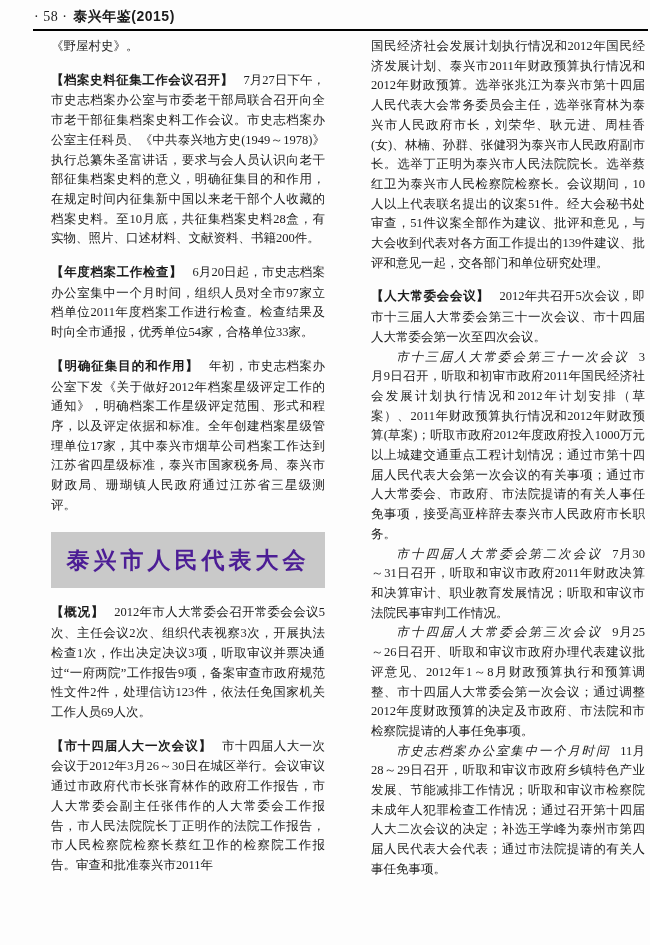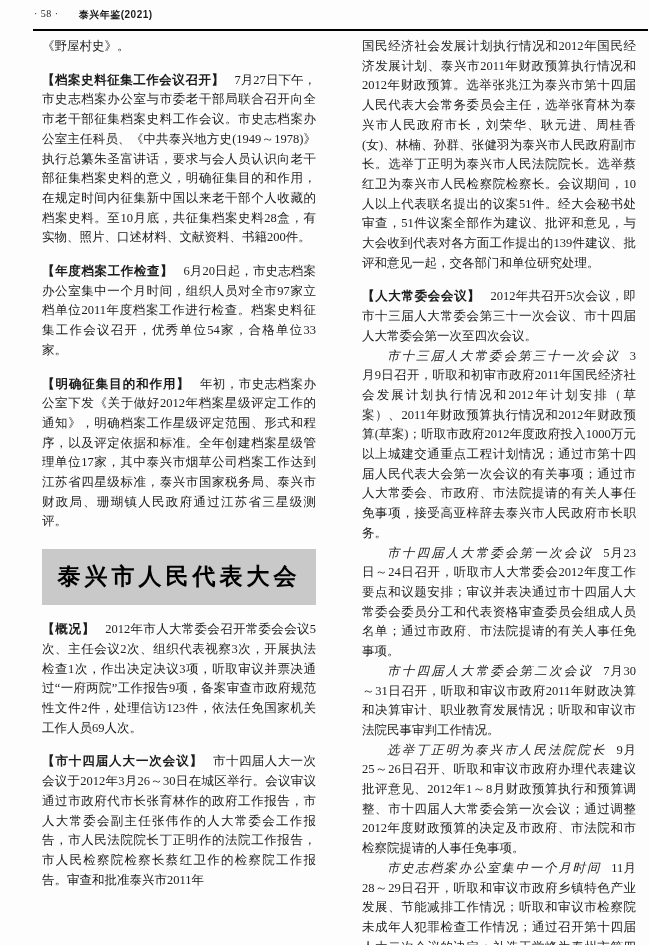--- a/index.html
+++ b/index.html
@@ -6,45 +6,45 @@
   .page {
     position:relative;
     width:650px; height:945px;
     background:#fdfdfd;
     overflow:hidden;
     color:#1c1c1c;
     font-family:"Liberation Serif","DejaVu Serif",serif;
   }
   .page-header {
     position:absolute; top:8px; left:34px;
-    font-size:10px; letter-spacing:0.5px;
-    display:flex; align-items:flex-start; gap:20px;
+    font-size:14px; letter-spacing:0.5px;
+    display:flex; align-items:center; gap:6px;
   }
   .page-num { font-family:"Liberation Serif","DejaVu Serif",serif; }
   .book-title { font-family:"Liberation Sans","DejaVu Sans",sans-serif; font-weight:bold; }
   .header-rule {
     position:absolute; top:29px; left:33px; width:615px; height:2px;
     background:#000000;
   }
   .columns {
-    position:absolute; top:37px; left:42px;
+    position:absolute; top:37px; left:51px;
     width:594px; height:908px;
     display:flex; gap:46px;justify-content:center;
   }
   .col {
     width:280px;
     font-size:12.5px;
     line-height:19.7px;
     text-align:justify;
     overflow:hidden;
   }
   .col p { margin:0; }
   .gap { margin-top:14px !important; }
   .etitle {
-    font-family:Liberation Sans, sans-serif;
+    font-family:Liberation Mono, monospace;
     font-weight:bold;
     margin-right:10px;
     letter-spacing:0.5px;
   }
   .meeting { text-indent:2em; }
   .mname {
     font-style:italic;
     letter-spacing:1.5px;
     margin-right:10px;
   }
@@ -53,67 +53,66 @@
     margin:17px 0 15px 0;
     height:56px;
     background:#c9c9c9;
     display:flex; align-items:center; justify-content:center;
   }
   .section-box span {
     font-family:"Liberation Sans","DejaVu Sans",sans-serif;
     font-weight:bold;
     font-size:23px;
     letter-spacing:4px;
-    color:#000000;
+    color:#4c1d95;
     text-align:center;
   }
 </style>
 </head>
 <body>
 
 <div class="page">
 
   <div class="page-header">
     <span class="page-num">· 58 ·</span>
-    <span class="book-title">泰兴年鉴(2021)</span>
+    <span class="book-title">泰兴年鉴(2015)</span>
   </div>
   <div class="header-rule"></div>
 
   <div class="columns">
 
     <div class="col">
       <p>《野屋村史》。</p>
 
       <p class="gap"><span class="etitle">【档案史料征集工作会议召开】</span><span>7月27日下午，市史志档案办公室与市委老干部局联合召开向全市老干部征集档案史料工作会议。市史志档案办公室主任科员、《中共泰兴地方史(1949～1978)》执行总纂朱圣富讲话，要求与会人员认识向老干部征集档案史料的意义，明确征集目的和作用，在规定时间内征集新中国以来老干部个人收藏的档案史料。至10月底，共征集档案史料28盒，有实物、照片、口述材料、文献资料、书籍200件。</span></p>
 
-      <p class="gap"><span class="etitle">【年度档案工作检查】</span><span>6月20日起，市史志档案办公室集中一个月时间，组织人员对全市97家立档单位2011年度档案工作进行检查。档案史料征集工作会议召开，优秀单位54家，合格单位33家。</span></p>
+      <p class="gap"><span class="etitle">【年度档案工作检查】</span><span>6月20日起，市史志档案办公室集中一个月时间，组织人员对全市97家立档单位2011年度档案工作进行检查。检查结果及时向全市通报，优秀单位54家，合格单位33家。</span></p>
 
       <p class="gap"><span class="etitle">【明确征集目的和作用】</span><span>年初，市史志档案办公室下发《关于做好2012年档案星级评定工作的通知》，明确档案工作星级评定范围、形式和程序，以及评定依据和标准。全年创建档案星级管理单位17家，其中泰兴市烟草公司档案工作达到江苏省四星级标准，泰兴市国家税务局、泰兴市财政局、珊瑚镇人民政府通过江苏省三星级测评。</span></p>
 
 
       <div class="section-box">
         <span>泰兴市人民代表大会</span>
       </div>
 
       <p><span class="etitle">【概况】</span><span>2012年市人大常委会召开常委会会议5次、主任会议2次、组织代表视察3次，开展执法检查1次，作出决定决议3项，听取审议并票决通过“一府两院”工作报告9项，备案审查市政府规范性文件2件，处理信访123件，依法任免国家机关工作人员69人次。</span></p>
 
       <p class="gap"><span class="etitle">【市十四届人大一次会议】</span><span>市十四届人大一次会议于2012年3月26～30日在城区举行。会议审议通过市政府代市长张育林作的政府工作报告，市人大常委会副主任张伟作的人大常委会工作报告，市人民法院院长丁正明作的法院工作报告，市人民检察院检察长蔡红卫作的检察院工作报告。审查和批准泰兴市2011年</span></p>
     </div>
 
     <div class="col">
       <p>国民经济社会发展计划执行情况和2012年国民经济发展计划、泰兴市2011年财政预算执行情况和2012年财政预算。选举张兆江为泰兴市第十四届人民代表大会常务委员会主任，选举张育林为泰兴市人民政府市长，刘荣华、耿元进、周桂香(女)、林楠、孙群、张健羽为泰兴市人民政府副市长。选举丁正明为泰兴市人民法院院长。选举蔡红卫为泰兴市人民检察院检察长。会议期间，10人以上代表联名提出的议案51件。经大会秘书处审查，51件议案全部作为建议、批评和意见，与大会收到代表对各方面工作提出的139件建议、批评和意见一起，交各部门和单位研究处理。</p>
 
       <p class="gap"><span class="etitle">【人大常委会会议】</span><span>2012年共召开5次会议，即市十三届人大常委会第三十一次会议、市十四届人大常委会第一次至四次会议。</span></p>
 
       <p class="meeting"><span class="mname">市十三届人大常委会第三十一次会议</span><span>3月9日召开，听取和初审市政府2011年国民经济社会发展计划执行情况和2012年计划安排（草案）、2011年财政预算执行情况和2012年财政预算(草案)；听取市政府2012年度政府投入1000万元以上城建交通重点工程计划情况；通过市第十四届人民代表大会第一次会议的有关事项；通过市人大常委会、市政府、市法院提请的有关人事任免事项，接受高亚梓辞去泰兴市人民政府市长职务。</span></p>
 
-      <p class="meeting"><span class="mname">市十四届人大常委会第一次会议</span><span>5月23日～24日召开，听取市人大常委会2012年度工作要点和议题安排；审议并表决通过市十四届人大常委会委员分工和代表资格审查委员会组成人员名单；通过市政府、市法院提请的有关人事任免事项。</span></p>
 
       <p class="meeting"><span class="mname">市十四届人大常委会第二次会议</span><span>7月30～31日召开，听取和审议市政府2011年财政决算和决算审计、职业教育发展情况；听取和审议市法院民事审判工作情况。</span></p>
 
-      <p class="meeting"><span class="mname">选举丁正明为泰兴市人民法院院长</span><span>9月25～26日召开、听取和审议市政府办理代表建议批评意见、2012年1～8月财政预算执行和预算调整、市十四届人大常委会第一次会议；通过调整2012年度财政预算的决定及市政府、市法院和市检察院提请的人事任免事项。</span></p>
+      <p class="meeting"><span class="mname">市十四届人大常委会第三次会议</span><span>9月25～26日召开、听取和审议市政府办理代表建议批评意见、2012年1～8月财政预算执行和预算调整、市十四届人大常委会第一次会议；通过调整2012年度财政预算的决定及市政府、市法院和市检察院提请的人事任免事项。</span></p>
 
       <p class="meeting"><span class="mname">市史志档案办公室集中一个月时间</span><span>11月28～29日召开，听取和审议市政府乡镇特色产业发展、节能减排工作情况；听取和审议市检察院未成年人犯罪检查工作情况；通过召开第十四届人大二次会议的决定；补选王学峰为泰州市第四届人民代表大会代表；通过市法院提请的有关人事任免事项。</span></p>
 
     </div>
 
   </div>
 </div>
 
 </body></html>

